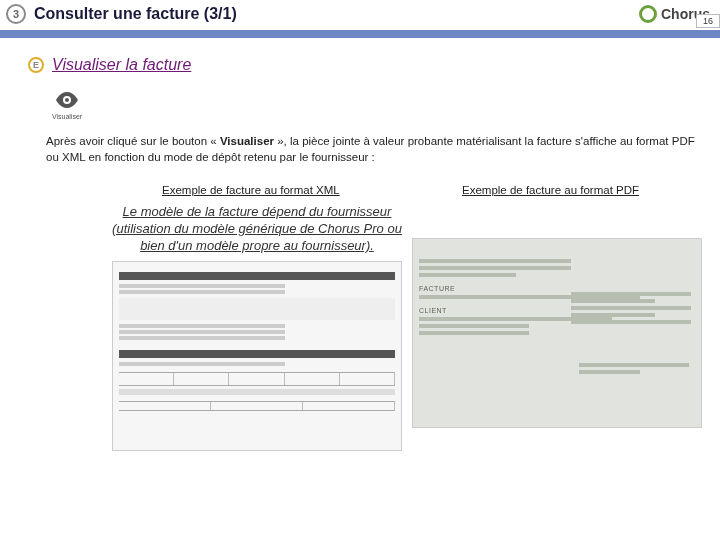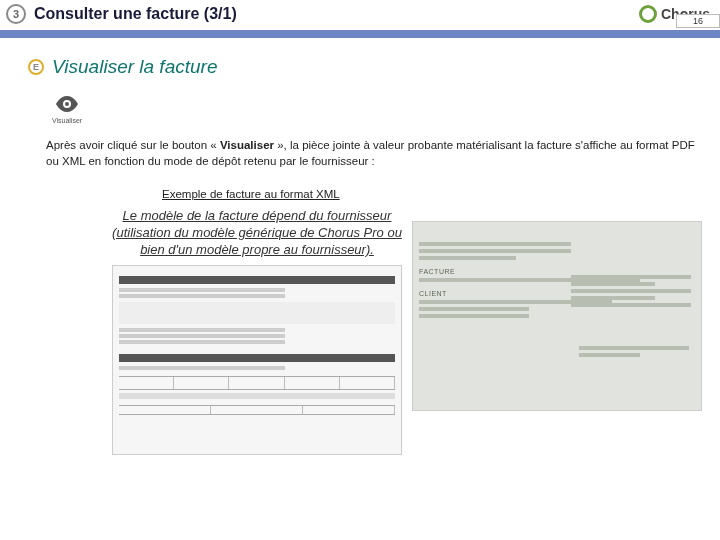--- a/index.html
+++ b/index.html
@@ -4,25 +4,25 @@
 <style>
   * { box-sizing: border-box; margin: 0; padding: 0; }
   body { font-family: Verdana, Geneva, sans-serif; font-size: 12px; color: #222; width: 720px; height: 540px; background: #fff; position: relative; }
   .header { display: flex; align-items: center; padding: 4px 10px 6px 6px; }
   .step-circle { width: 20px; height: 20px; border: 2px solid #888; border-radius: 50%; display: flex; align-items: center; justify-content: center; font-size: 11px; color: #666; font-weight: bold; margin-right: 8px; }
   .title { font-size: 16px; font-weight: bold; color: #1a1a3a; flex: 1; }
   .logo { display: flex; align-items: center; gap: 4px; }
   .logo-o { width: 18px; height: 18px; border: 3px solid #6ea13e; border-radius: 50%; }
   .logo-text { font-size: 14px; font-weight: bold; color: #444; }
   .bluebar { height: 8px; background: #6e86c4; position: relative; }
-  .pagenum { position: absolute; right: 0; top: -16px; background: #fff; border: 1px solid #bbb; font-size: 9px; padding: 1px 16px; color: #333; }
+  .pagenum { position: absolute; right: 0; top: -16px; background: #fff; border: 1px solid #bbb; font-size: 9px; padding: 1px 6px; color: #333; }
   .content { padding: 18px 20px 0 28px; }
   .subhead { display: flex; align-items: center; gap: 8px; margin-bottom: 18px; }
   .e-circle { width: 16px; height: 16px; border: 2px solid #dfae2e; border-radius: 50%; display: flex; align-items: center; justify-content: center; font-size: 9px; color: #888; font-weight: bold; }
-  .subtitle { font-style: italic; font-size: 19px; color: #0f766e; }
+  .subtitle { font-style: italic; font-size: 16px; color: #701a75; text-decoration: underline; }
   .intro-row { display: flex; align-items: flex-start; gap: 14px; margin-left: 18px; margin-bottom: 18px; flex-direction: column; }
   .eye-box { width: 42px; display: flex; flex-direction: column; align-items: center; gap: 2px; }
   .eye-icon svg { width: 24px; height: 16px; }
   .eye-label { font-size: 7px; color: #555; }
   .intro-text { font-size: 11.5px; line-height: 1.35; color: #222; flex: 1; }
   .intro-text b { font-weight: bold; }
   .examples { display: flex; gap: 10px; margin-left: 40px; padding-left: 44px; }
   .ex-col { flex: 1; }
   .ex-link { font-size: 11.5px; text-decoration: underline; color: #222; margin-left: 50px; display: inline-block; margin-bottom: 8px; }
   .ex-note { font-size: 13px; font-style: italic; color: #333; line-height: 1.3; max-width: 290px; margin-bottom: 6px; text-align: center; text-decoration: underline; }
@@ -100,20 +100,21 @@
           </div>
         <div class="t-row"></div>
         <div class="t-table" style="height:10px">
             <div></div>
             <div></div>
             <div></div>
           </div>
       </div>
     </div>
     <div class="ex-col">
+      <span class="ex-link">Exemple de facture au format PDF</span>
       <div style="height:34px"></div>
       <div class="thumb pdf">
         <div class="pdf-line short" style="margin-top:14px"></div>
         <div class="pdf-line short"></div>
         <div class="pdf-line" style="width:35%"></div>
         <div class="pdf-box">
           <div class="pdf-line"></div>
             <div class="pdf-line mid"></div>
           <div class="pdf-line"></div>
             <div class="pdf-line mid"></div>

